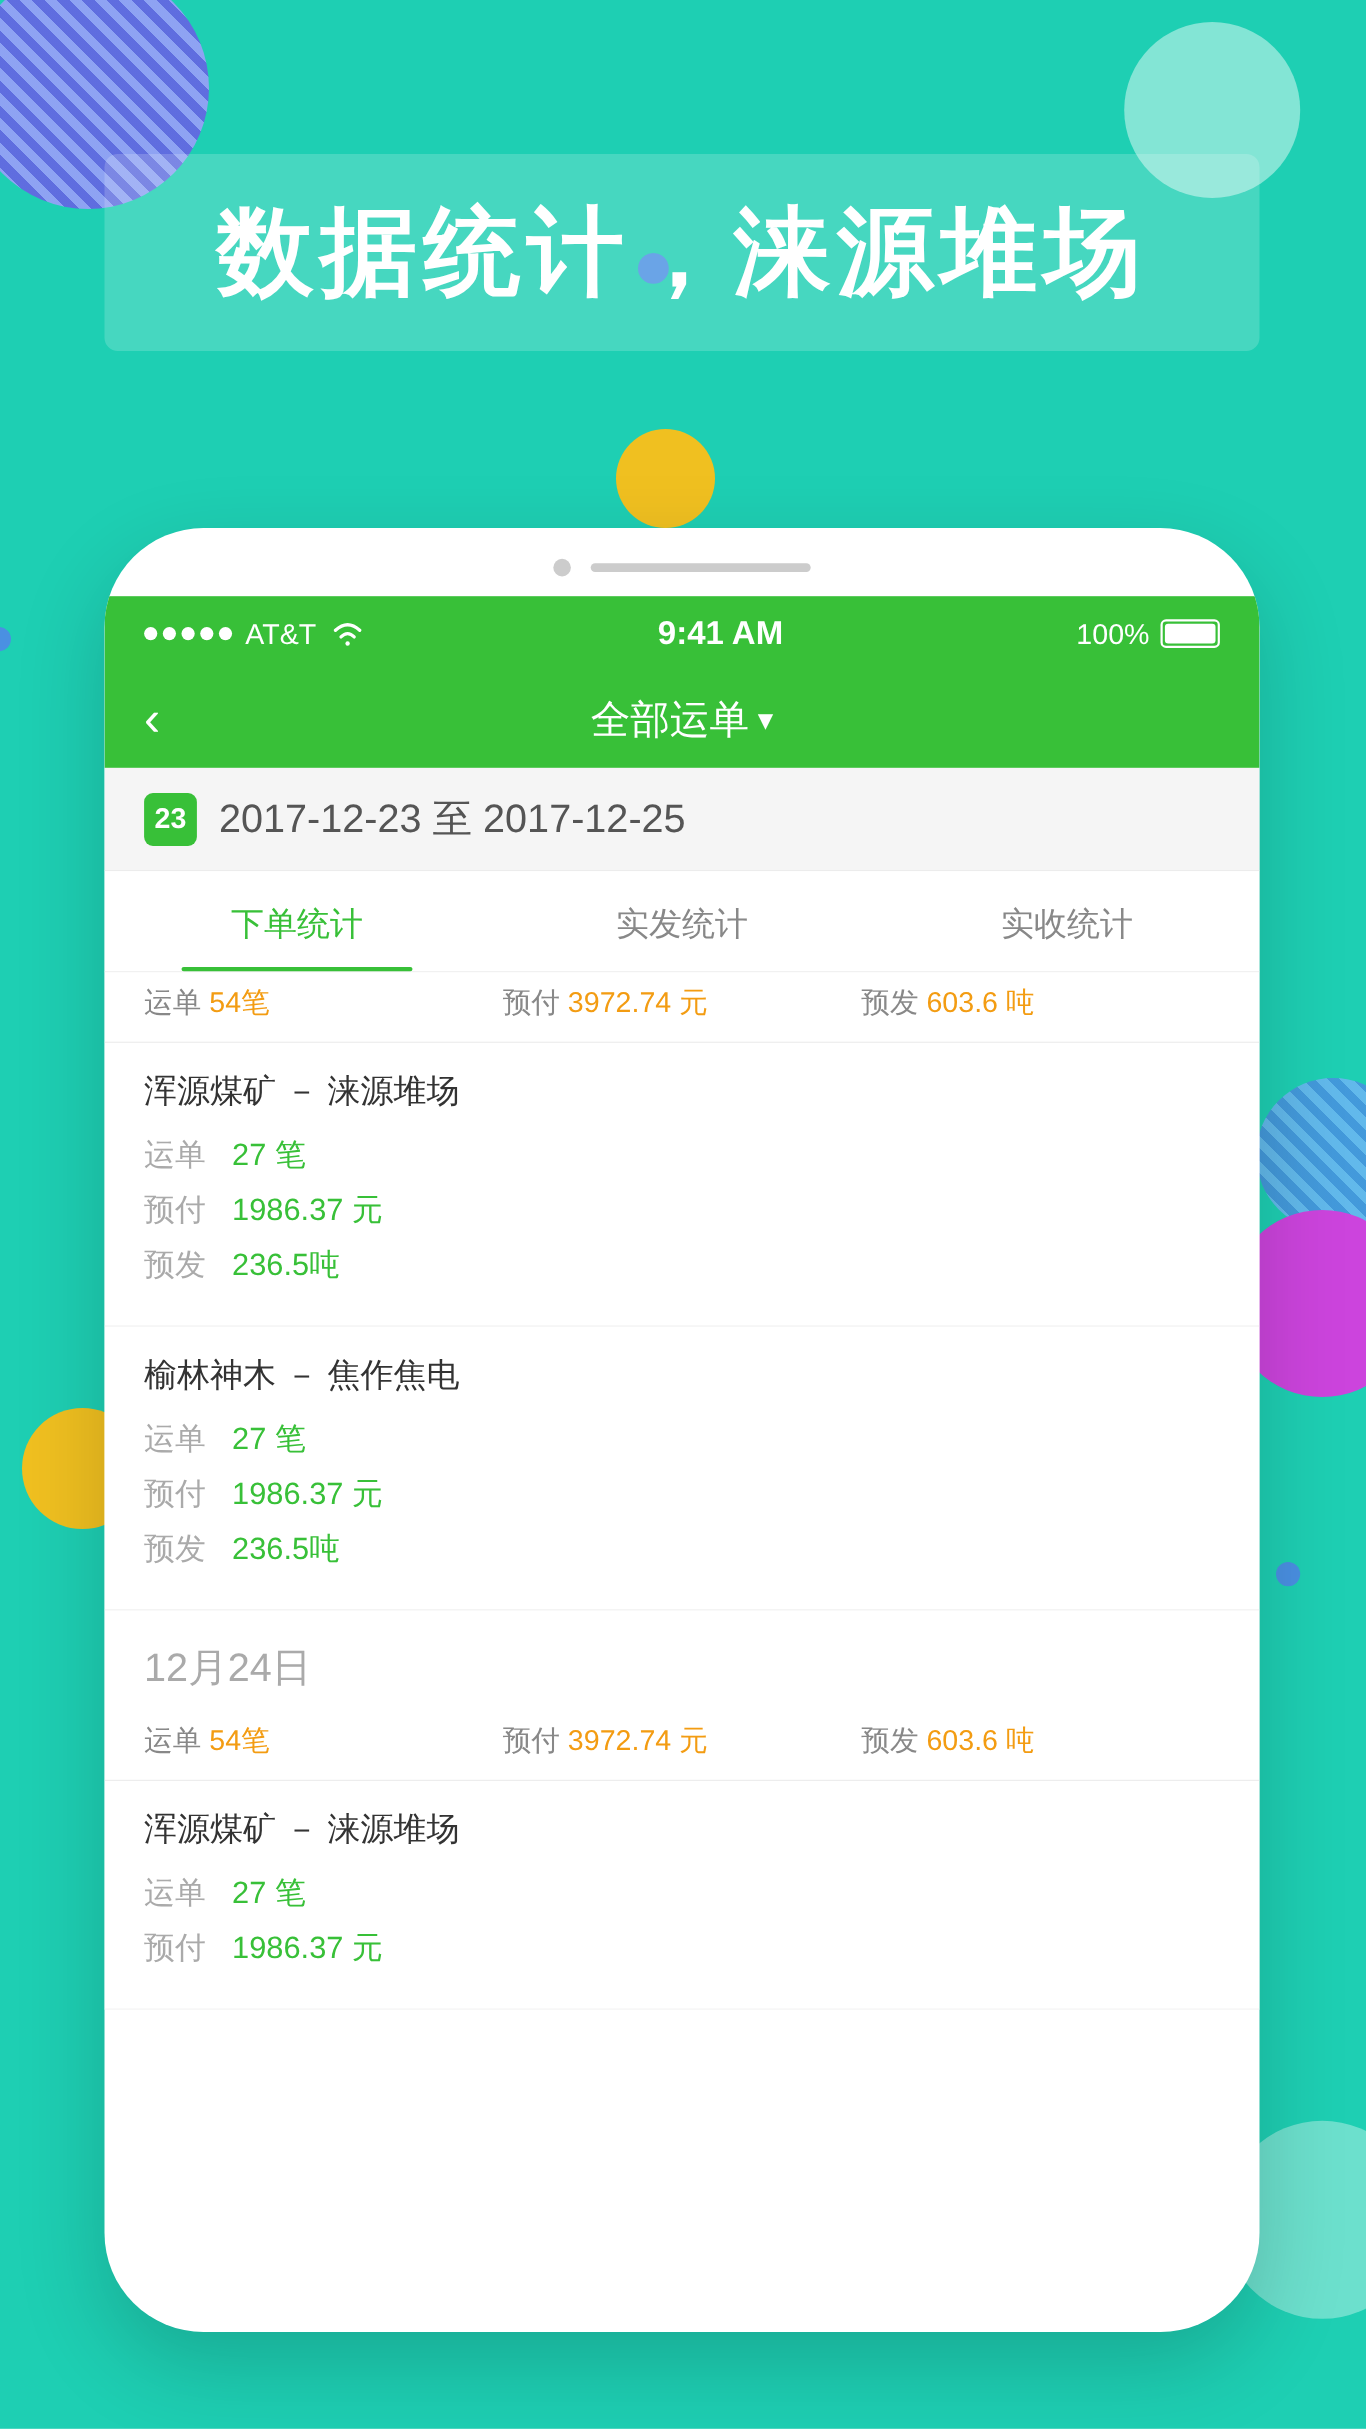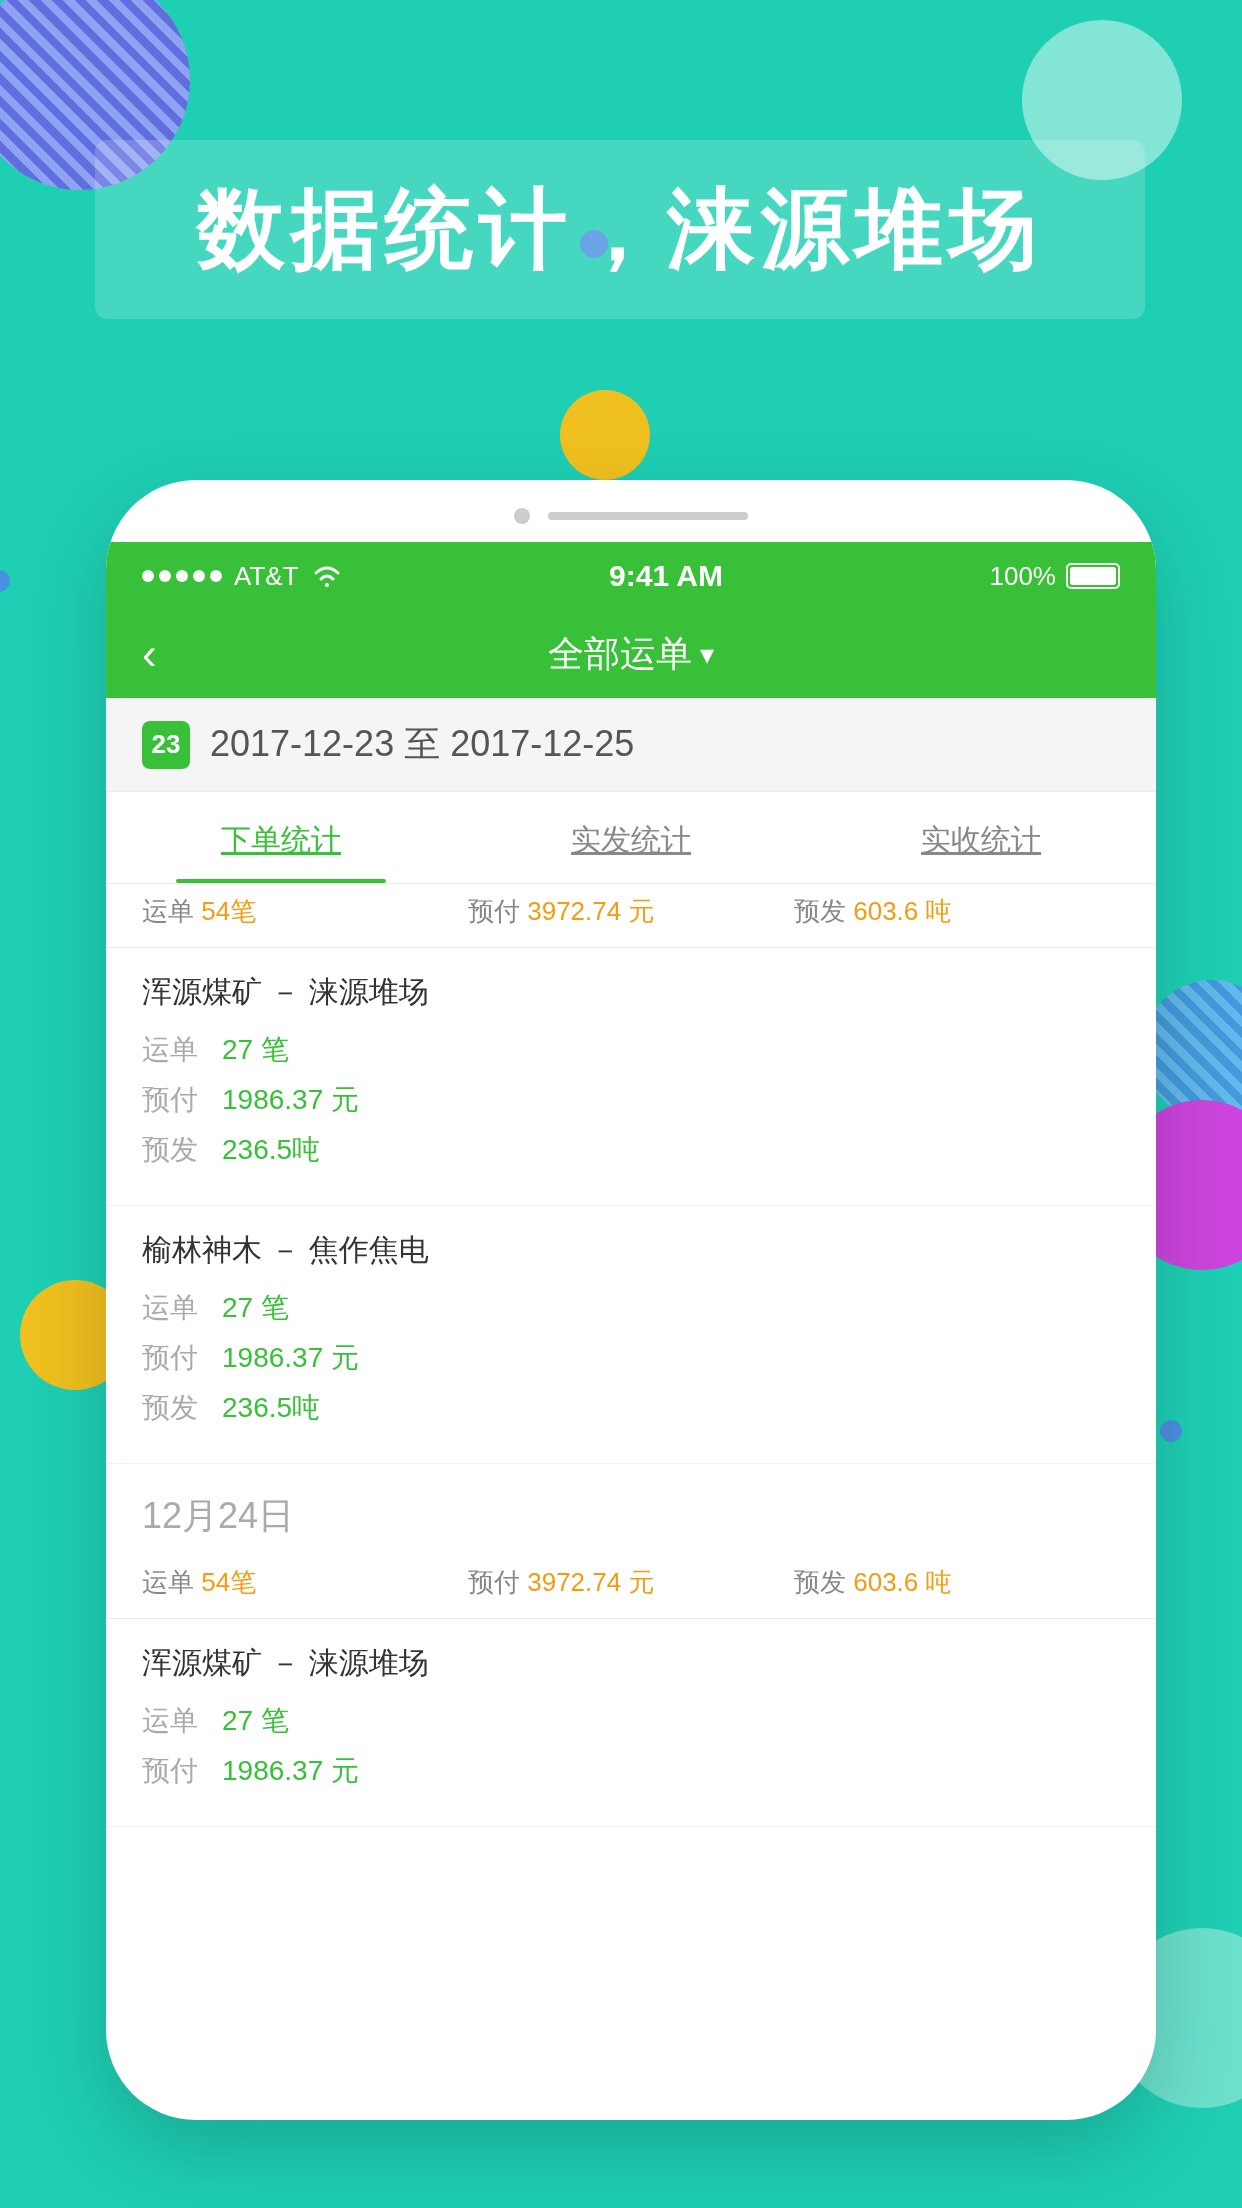--- a/index.html
+++ b/index.html
@@ -145,21 +145,21 @@
       font-weight: 600;
       color: #ffffff;
       letter-spacing: 6px;
       text-align: center;
     }
 
     
     .phone-container {
       position: absolute;
       top: 480px;
-      left: 106px;
+      left: 95px;
       width: 1050px;
       height: 1640px;
     }
 
     .phone-shell {
       width: 100%;
       height: 100%;
       background: #ffffff;
       border-radius: 90px;
       box-shadow: 0 30px 80px rgba(0,0,0,0.18);
@@ -318,21 +318,20 @@
       background: #fff;
     }
 
     .tab-item {
       flex: 1;
       text-align: center;
       padding: 28px 0 22px;
       font-size: 30px;
       color: #888;
       position: relative;
-      text-decoration: underline;
     }
 
     .tab-item.active {
       color: #38c038;
     }
 
     .tab-item.active::after {
       content: '';
       position: absolute;
       bottom: 0;

